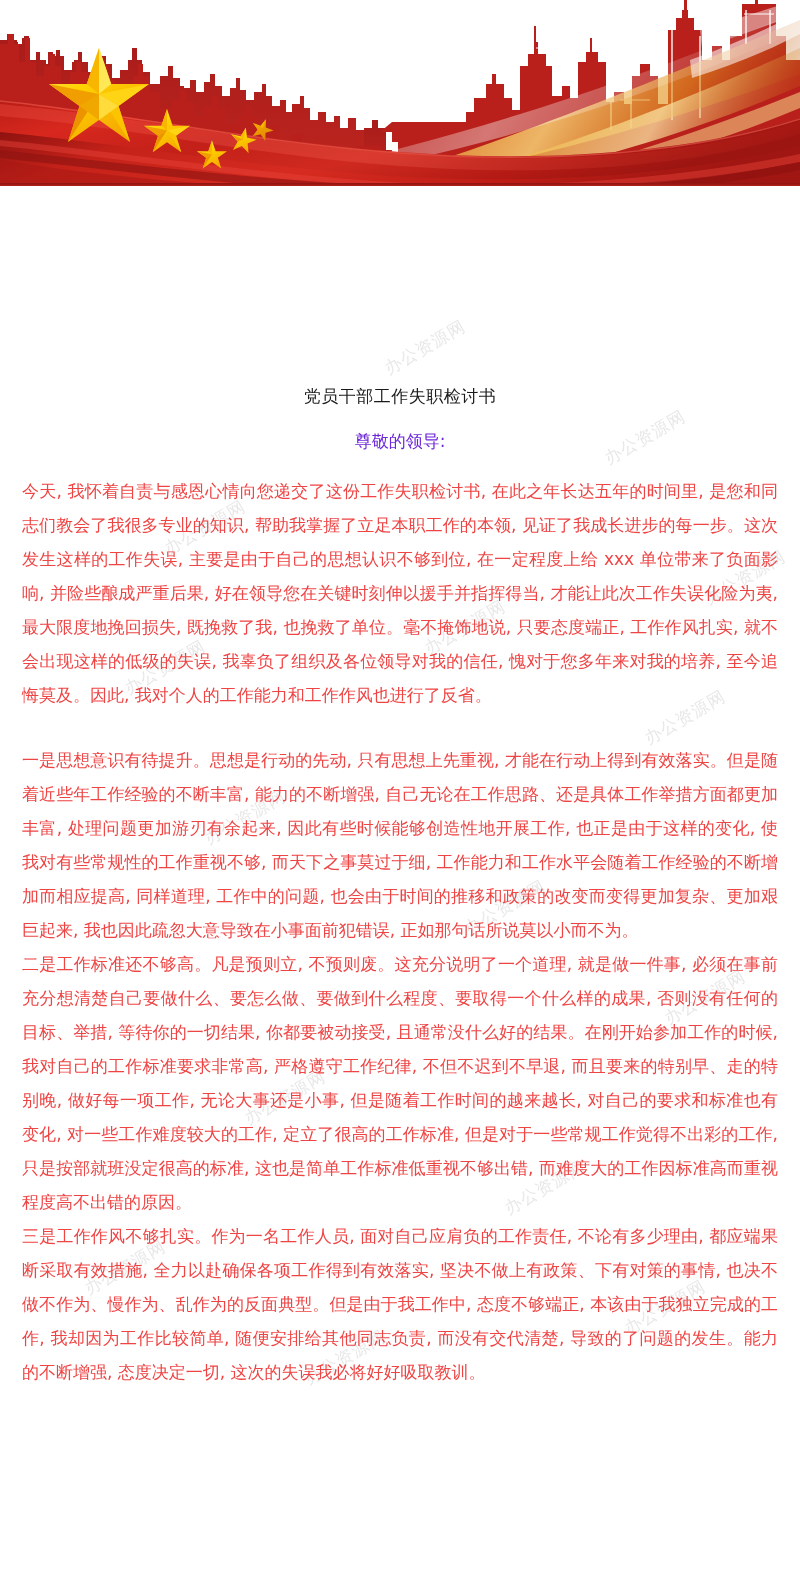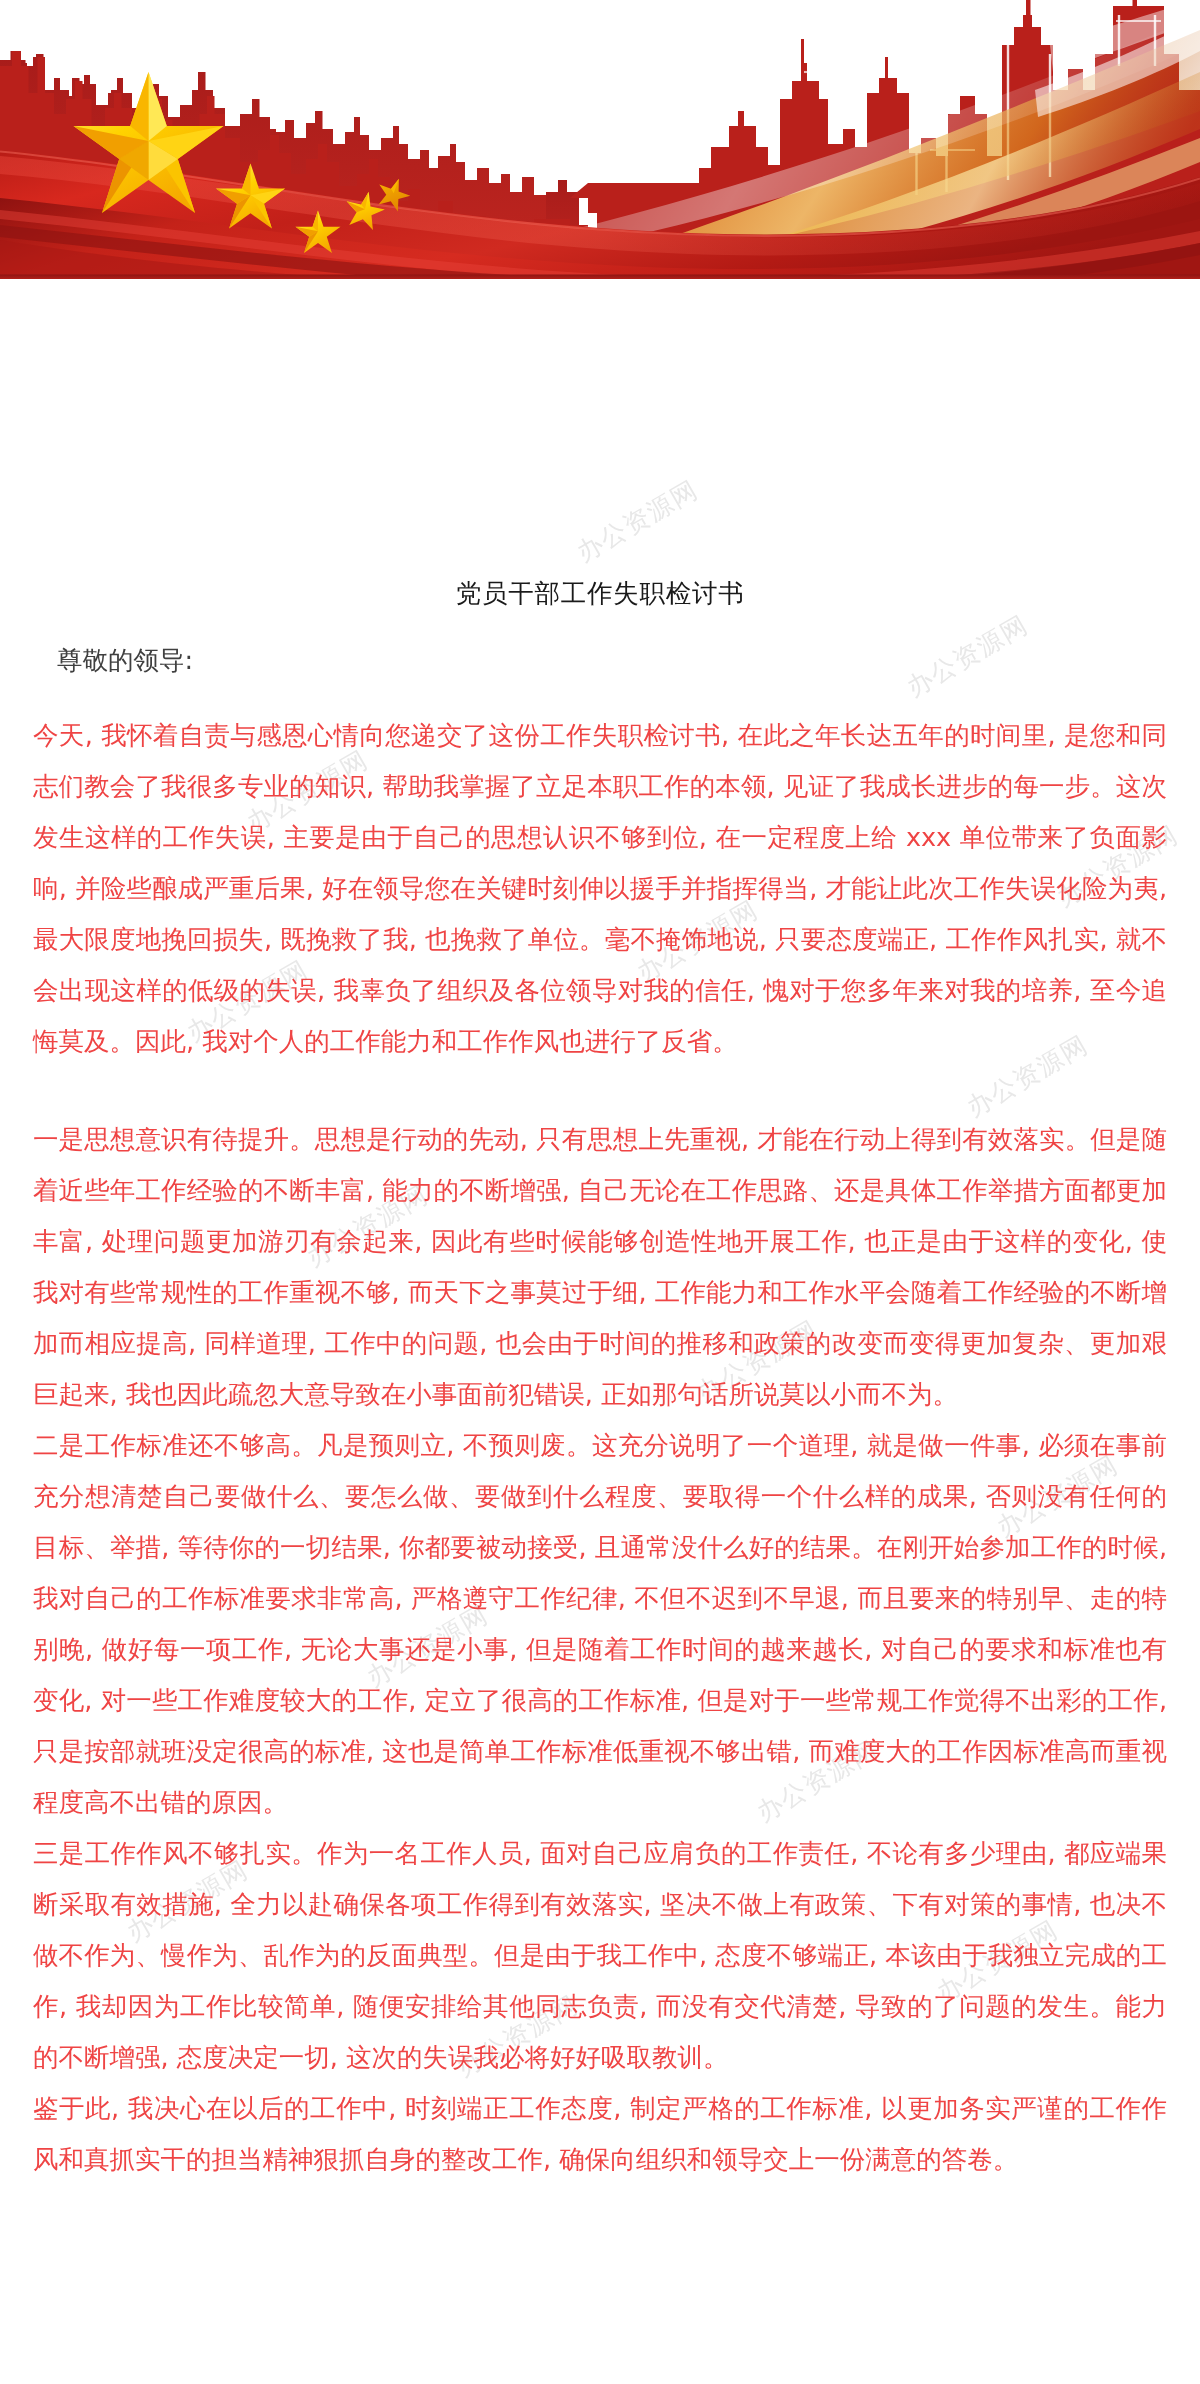--- a/index.html
+++ b/index.html
@@ -113,22 +113,22 @@
     text-align: justify;
     text-justify: inter-ideograph;
     letter-spacing: 0px;
   }
 
   p.salutation {
     margin: 16px;
     padding: 0;
     font-size: 17px;
     line-height: 31.5px;
-    color: #404040;
-    text-align: left;
+    color: #6d28d9;
+    text-align: center;
   }
 
   .gap {
     height: 31px;
   }
 </style>
 </head>
 <body>
 
 <div class="page">
@@ -454,18 +454,17 @@
 
         <div class="gap"></div>
 
 
         <p class="para">一是思想意识有待提升。思想是行动的先动, 只有思想上先重视, 才能在行动上得到有效落实。但是随着近些年工作经验的不断丰富, 能力的不断增强, 自己无论在工作思路、还是具体工作举措方面都更加丰富, 处理问题更加游刃有余起来, 因此有些时候能够创造性地开展工作, 也正是由于这样的变化, 使我对有些常规性的工作重视不够, 而天下之事莫过于细, 工作能力和工作水平会随着工作经验的不断增加而相应提高, 同样道理, 工作中的问题, 也会由于时间的推移和政策的改变而变得更加复杂、更加艰巨起来, 我也因此疏忽大意导致在小事面前犯错误, 正如那句话所说莫以小而不为。</p>
 
         <p class="para">二是工作标准还不够高。凡是预则立, 不预则废。这充分说明了一个道理, 就是做一件事, 必须在事前充分想清楚自己要做什么、要怎么做、要做到什么程度、要取得一个什么样的成果, 否则没有任何的目标、举措, 等待你的一切结果, 你都要被动接受, 且通常没什么好的结果。在刚开始参加工作的时候, 我对自己的工作标准要求非常高, 严格遵守工作纪律, 不但不迟到不早退, 而且要来的特别早、走的特别晚, 做好每一项工作, 无论大事还是小事, 但是随着工作时间的越来越长, 对自己的要求和标准也有变化, 对一些工作难度较大的工作, 定立了很高的工作标准, 但是对于一些常规工作觉得不出彩的工作, 只是按部就班没定很高的标准, 这也是简单工作标准低重视不够出错, 而难度大的工作因标准高而重视程度高不出错的原因。</p>
 
         <p class="para">三是工作作风不够扎实。作为一名工作人员, 面对自己应肩负的工作责任, 不论有多少理由, 都应端果断采取有效措施, 全力以赴确保各项工作得到有效落实, 坚决不做上有政策、下有对策的事情, 也决不做不作为、慢作为、乱作为的反面典型。但是由于我工作中, 态度不够端正, 本该由于我独立完成的工作, 我却因为工作比较简单, 随便安排给其他同志负责, 而没有交代清楚, 导致的了问题的发生。能力的不断增强, 态度决定一切, 这次的失误我必将好好吸取教训。</p>
 
-        <p class="para">鉴于此, 我决心在以后的工作中, 时刻端正工作态度, 制定严格的工作标准, 以更加务实严谨的工作作风和真抓实干的担当精神狠抓自身的整改工作, 确保向组织和领导交上一份满意的答卷。</p>
 
       </div>
     </div>
   </div>
 </div>
 
 </body></html>

